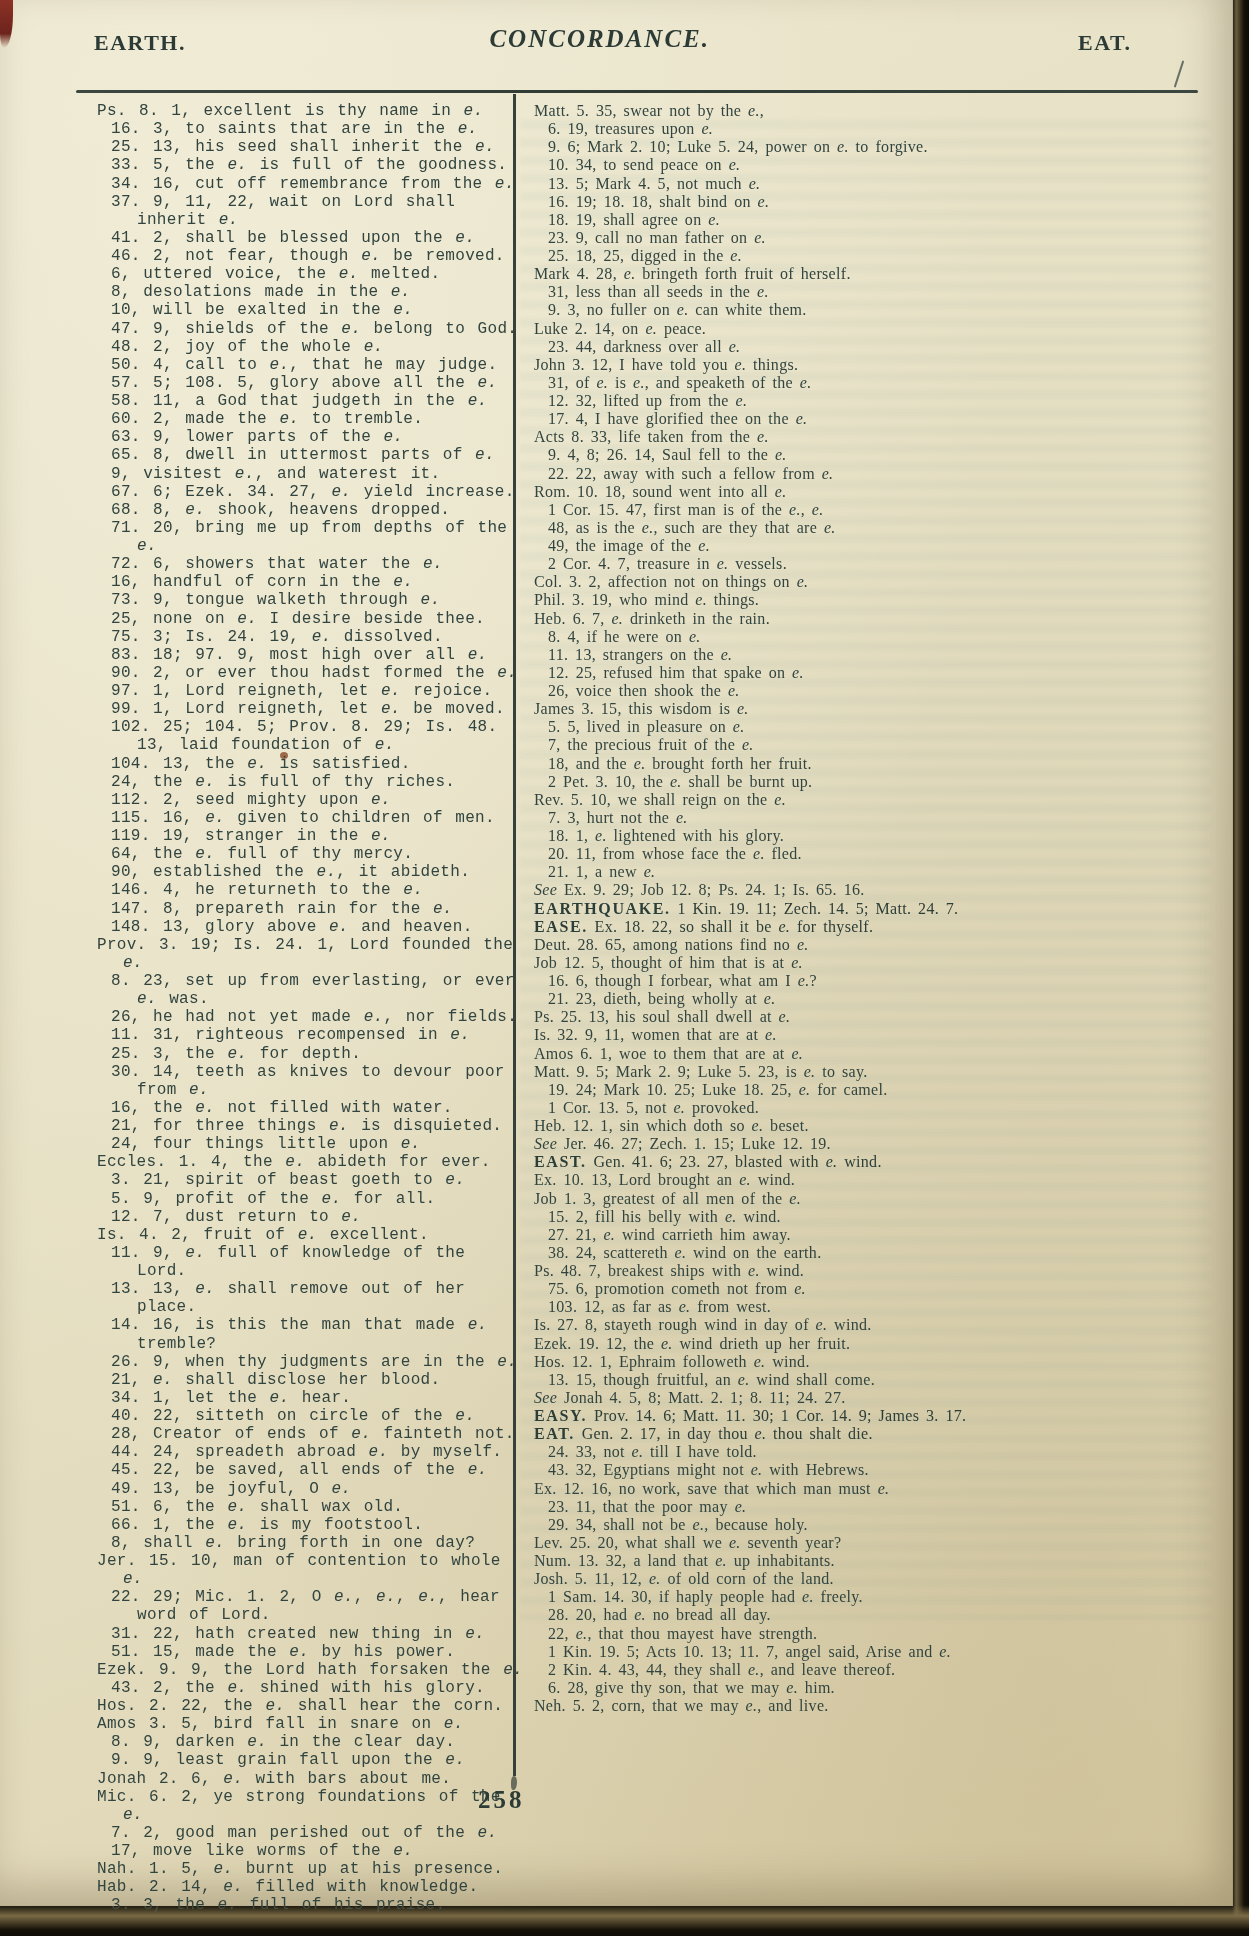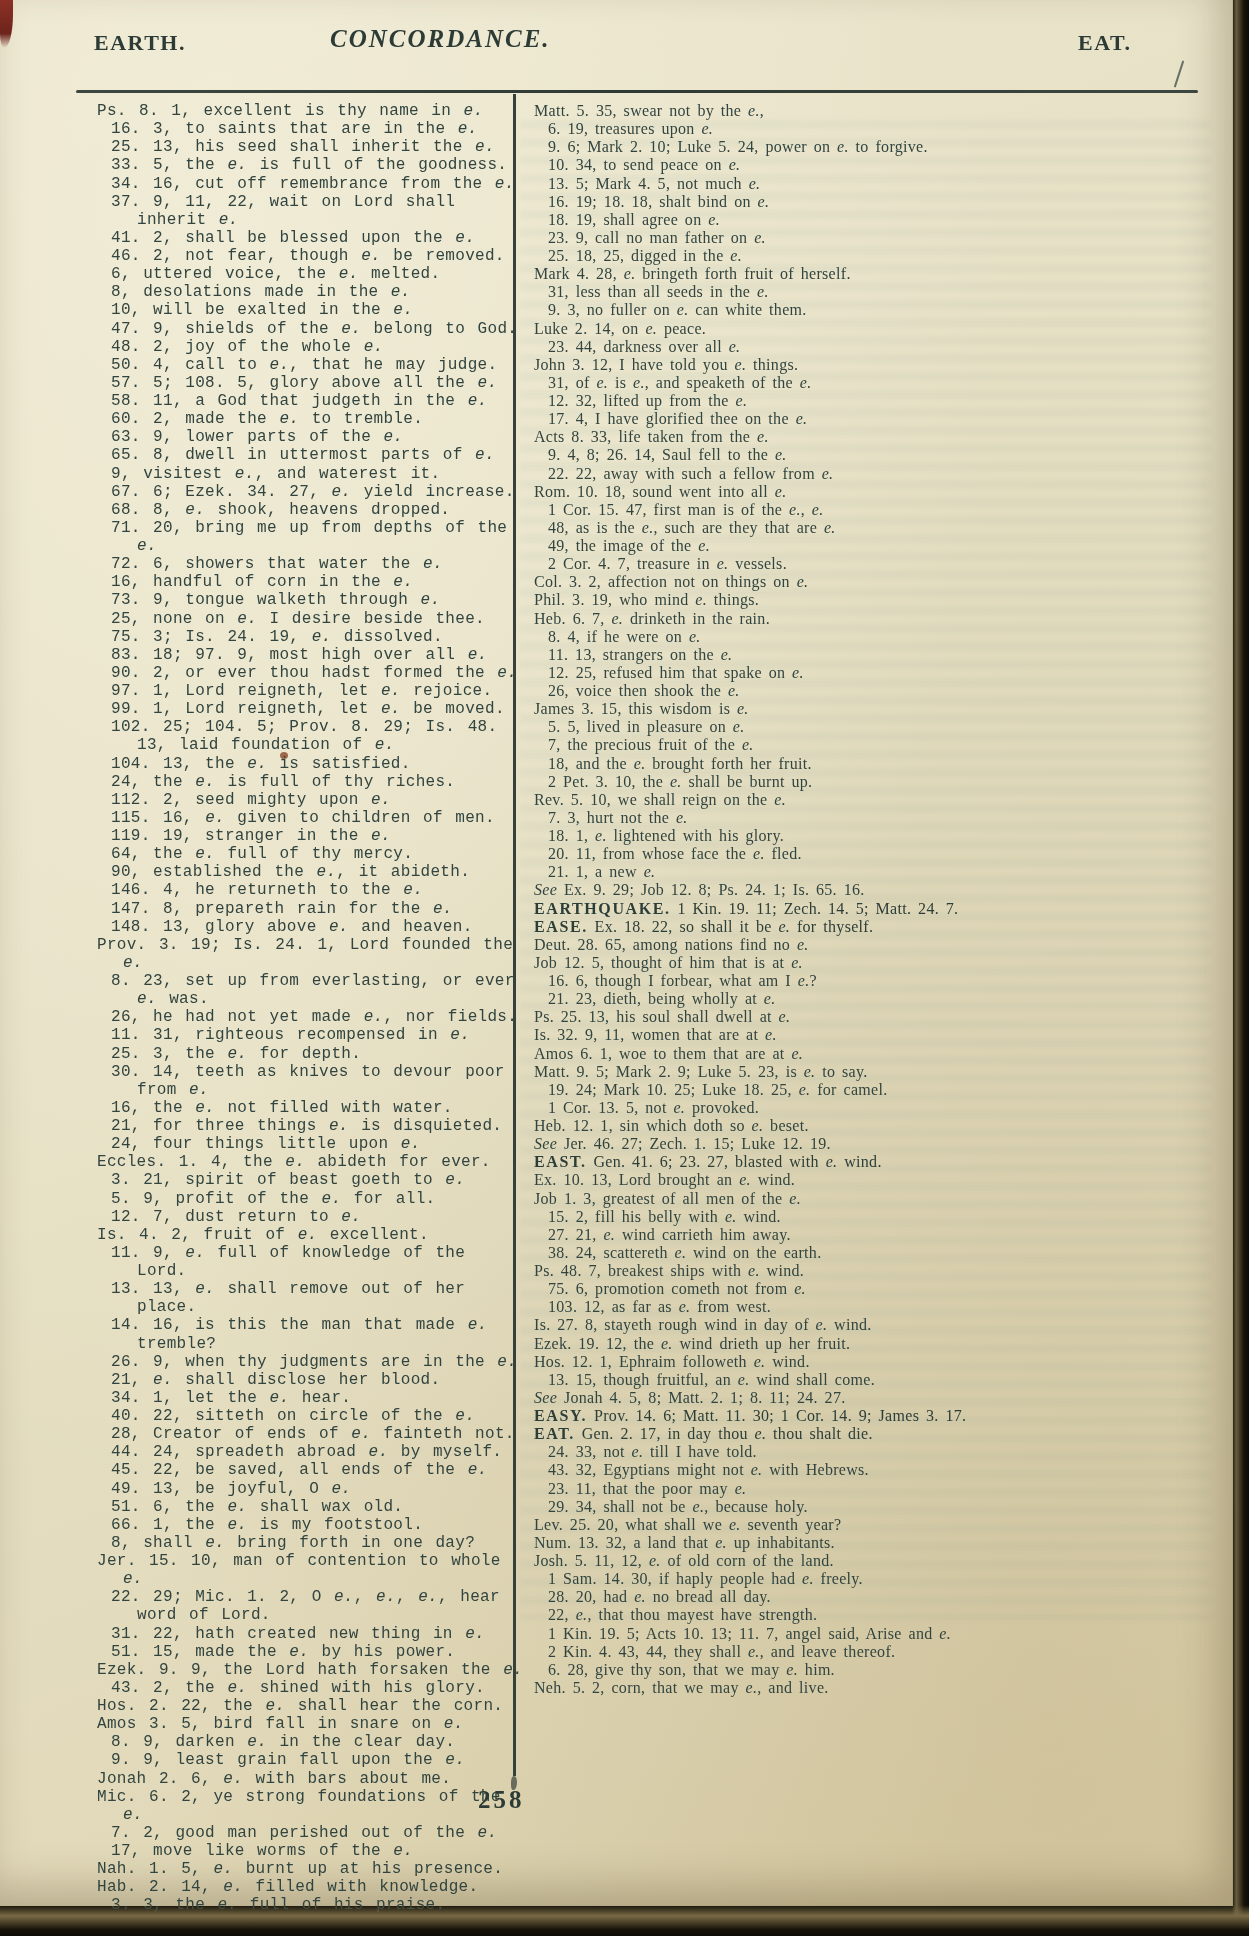--- a/index.html
+++ b/index.html
@@ -35,21 +35,21 @@
     position:absolute;left:280px;top:752px;width:8px;height:7px;border-radius:50%;
     background:#8a4a28;opacity:.8;
   }
   .header-left, .header-right{
     position:absolute;top:30px;
     font-weight:bold;font-size:22px;letter-spacing:1.5px;color:#2d3b36;
   }
   .header-left{left:94px;text-align:center;}
   .header-right{left:1078px;}
   .header-center{
-    position:absolute;top:25px;left:330px;width:380px;text-align:left;
+    position:absolute;top:25px;left:330px;width:380px;text-align:right;
     font-weight:bold;font-style:italic;font-size:25px;letter-spacing:2px;color:#2d3b36;
   }
   .head-rule{
     position:absolute;left:76px;top:90px;width:1122px;height:3px;
     background:linear-gradient(90deg,#3c4741,#2f3a34 50%,#3c4741);
     border-radius:2px;
   }
   .rule-tick{
     position:absolute;left:1178px;top:60px;width:2px;height:28px;
     background:#4a544d;transform:rotate(18deg);border-radius:2px;opacity:.8;
@@ -269,20 +269,21 @@
       <div class="line indent">103. 12, as far as <em class="e">e.</em> from west.</div>
       <div class="line">Is. 27. 8, stayeth rough wind in day of <em class="e">e.</em> wind.</div>
       <div class="line">Ezek. 19. 12, the <em class="e">e.</em> wind drieth up her fruit.</div>
       <div class="line">Hos. 12. 1, Ephraim followeth <em class="e">e.</em> wind.</div>
       <div class="line indent">13. 15, though fruitful, an <em class="e">e.</em> wind shall come.</div>
       <div class="line"><em class="see">See</em> Jonah 4. 5, 8; Matt. 2. 1; 8. 11; 24. 27.</div>
       <div class="line kwline"><span class="kw">EASY.</span> Prov. 14. 6; Matt. 11. 30; 1 Cor. 14. 9; James 3. 17.</div>
       <div class="line kwline"><span class="kw">EAT.</span> Gen. 2. 17, in day thou <em class="e">e.</em> thou shalt die.</div>
       <div class="line indent">24. 33, not <em class="e">e.</em> till I have told.</div>
       <div class="line indent">43. 32, Egyptians might not <em class="e">e.</em> with Hebrews.</div>
+      <div class="line">Ex. 12. 16, no work, save that which man must <em class="e">e.</em></div>
       <div class="line indent">23. 11, that the poor may <em class="e">e.</em></div>
       <div class="line indent">29. 34, shall not be <em class="e">e.</em>, because holy.</div>
       <div class="line">Lev. 25. 20, what shall we <em class="e">e.</em> seventh year?</div>
       <div class="line">Num. 13. 32, a land that <em class="e">e.</em> up inhabitants.</div>
       <div class="line">Josh. 5. 11, 12, <em class="e">e.</em> of old corn of the land.</div>
       <div class="line indent">1 Sam. 14. 30, if haply people had <em class="e">e.</em> freely.</div>
       <div class="line indent">28. 20, had <em class="e">e.</em> no bread all day.</div>
       <div class="line indent">22, <em class="e">e.</em>, that thou mayest have strength.</div>
       <div class="line indent">1 Kin. 19. 5; Acts 10. 13; 11. 7, angel said, Arise and <em class="e">e.</em></div>
       <div class="line indent">2 Kin. 4. 43, 44, they shall <em class="e">e.</em>, and leave thereof.</div>

